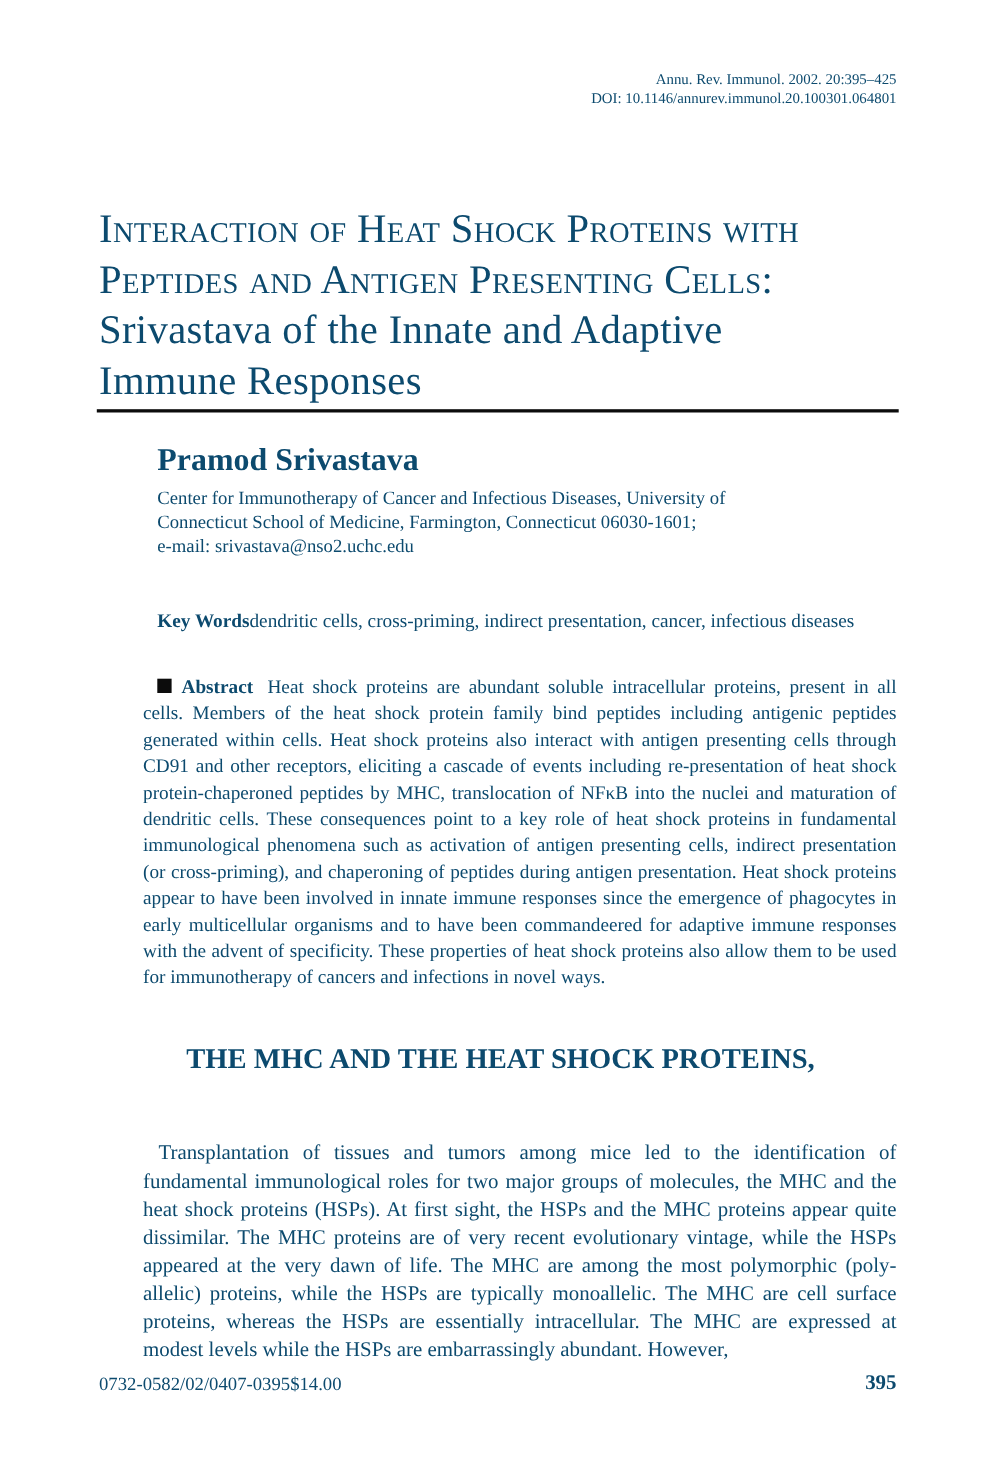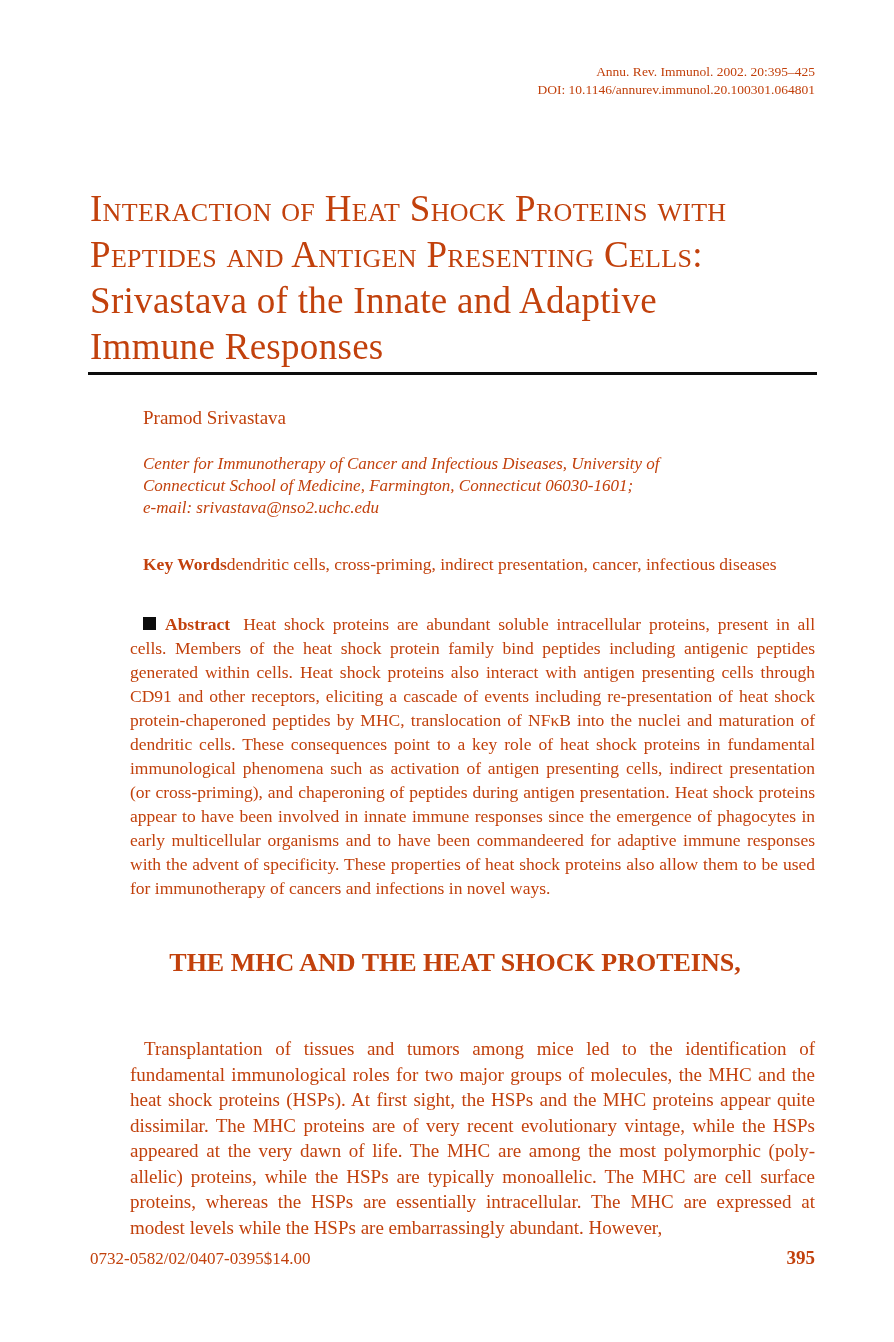--- a/index.html
+++ b/index.html
@@ -5,21 +5,21 @@
   html, body {
     margin: 0;
     padding: 0;
     background: #ffffff;
   }
   .page {
     position: relative;
     width: 894px;
     height: 1342px;
     background: #ffffff;
-    color: #c2410c;
+    color: #0c4a6e;
     font-family: "Liberation Serif", "DejaVu Serif", serif;
     overflow: hidden;
   }
 
   
   .header-meta {
     position: absolute;
     top: 63px;
     right: 79px;
     text-align: right;
@@ -52,27 +52,26 @@
   }
 
   
   .author-block {
     position: absolute;
     top: 400px;
     left: 143px;
     width: 640px;
   }
   .author-name {
-    font-size: 19px;
+    font-size: 29px;
     line-height: 36px;
-    margin: 0 0 17px 0;
-    font-weight: normal;
+    margin: 0 0 6px 0;
+    font-weight: bold;
   }
   .affiliation-line {
-    font-style: italic;
     font-size: 17px;
     line-height: 22px;
   }
 
   
   .keywords {
     position: absolute;
     top: 552px;
     left: 130px;
     width: 692px;

